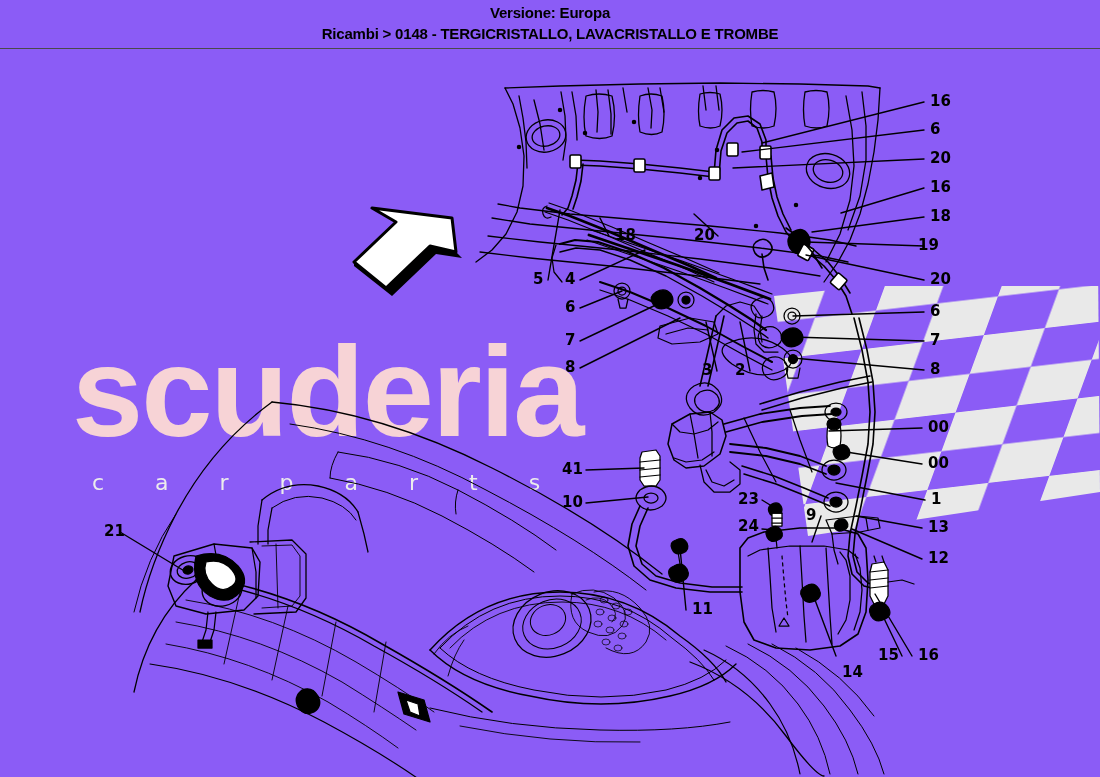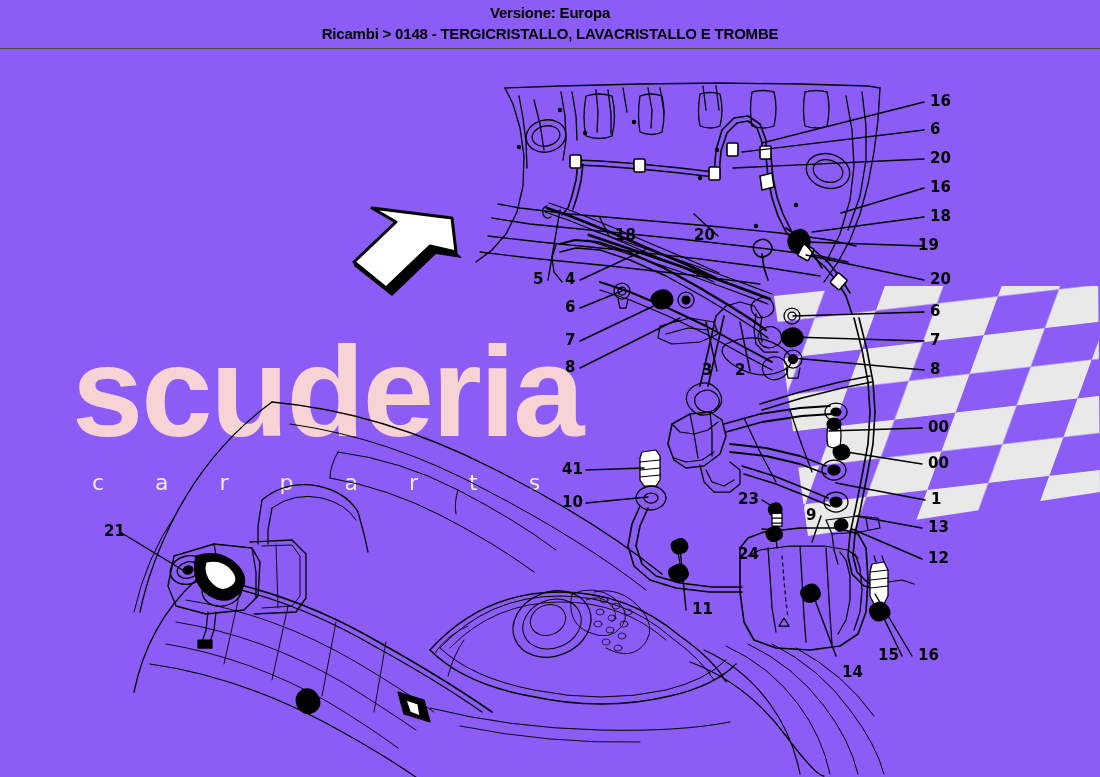--- a/index.html
+++ b/index.html
@@ -484,18 +484,18 @@
       <div class="lbl" style="left: 565px; top: 333px;">7</div>
       <div class="lbl" style="left: 565px; top: 360px;">8</div>
       <div class="lbl" style="left: 615px; top: 228px;">18</div>
       <div class="lbl" style="left: 694px; top: 228px;">20</div>
       <div class="lbl" style="left: 702px; top: 363px;">3</div>
       <div class="lbl" style="left: 735px; top: 363px;">2</div>
       <div class="lbl" style="left: 562px; top: 462px;">41</div>
       <div class="lbl" style="left: 562px; top: 495px;">10</div>
       <div class="lbl" style="left: 692px; top: 602px;">11</div>
       <div class="lbl" style="left: 738px; top: 492px;">23</div>
-      <div class="lbl" style="left: 738px; top: 547px;">24</div>
+      <div class="lbl" style="left: 738px; top: 519px;">24</div>
       <div class="lbl" style="left: 806px; top: 508px;">9</div>
       <div class="lbl" style="left: 104px; top: 524px;">21</div>
     </div>
 
 </div>
 
 </body></html>

